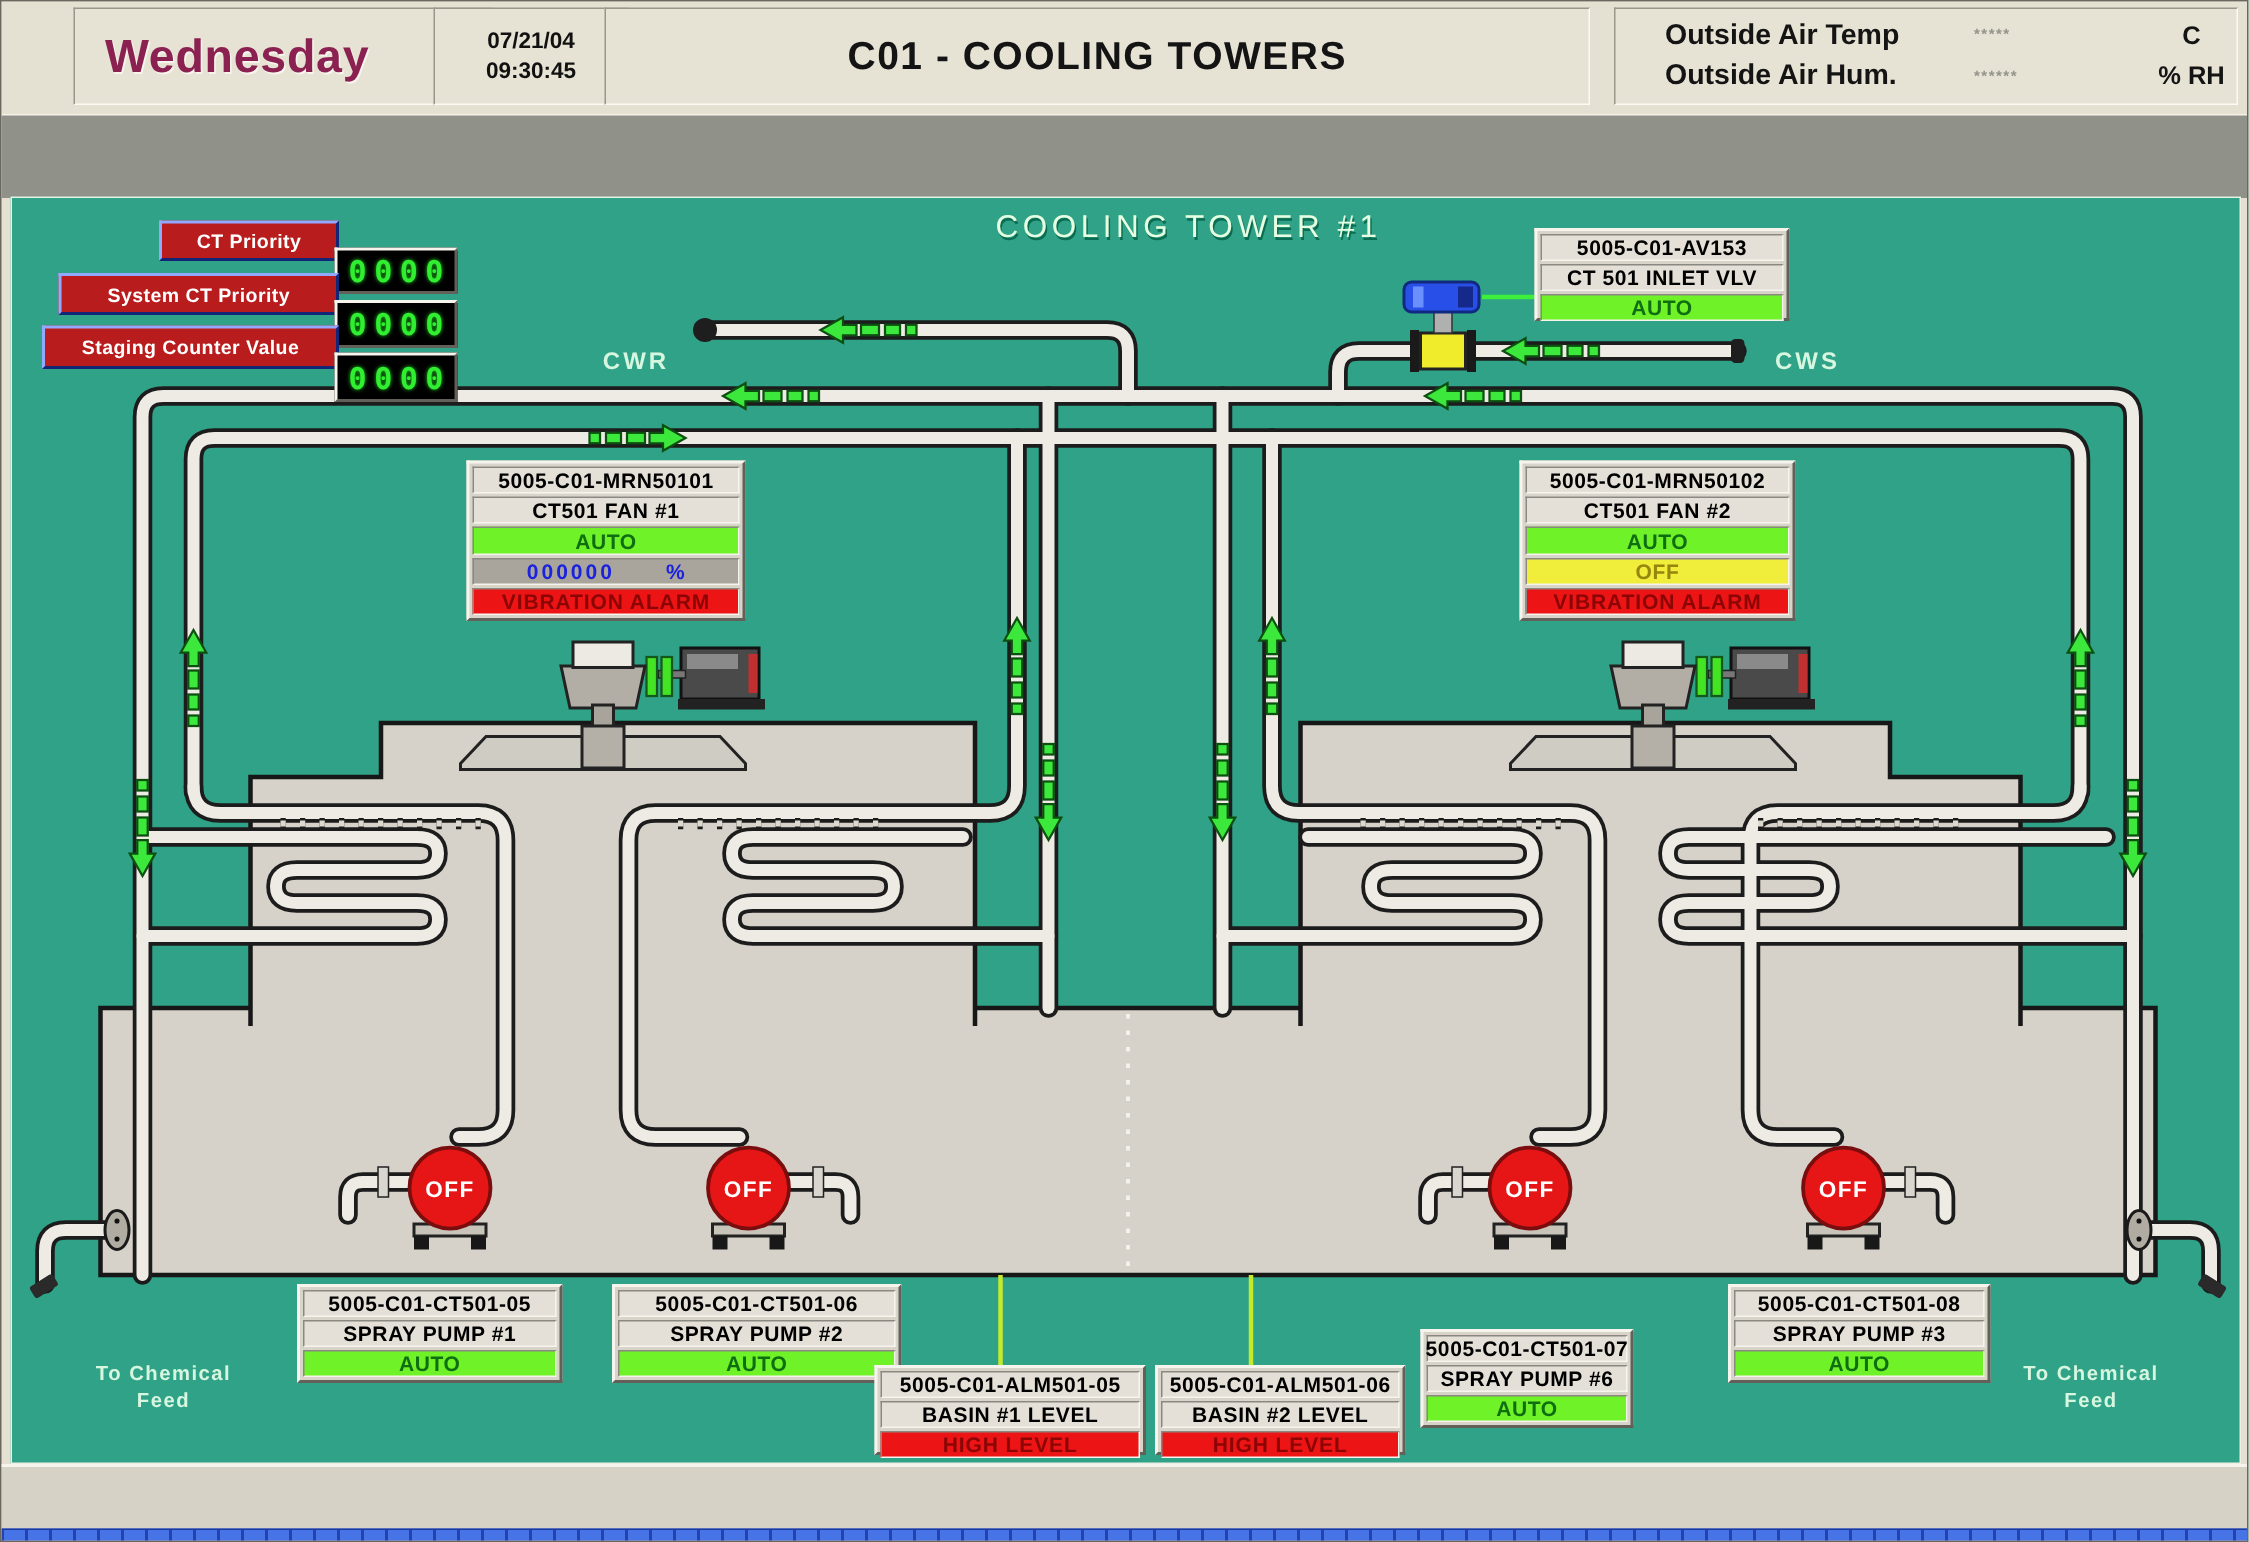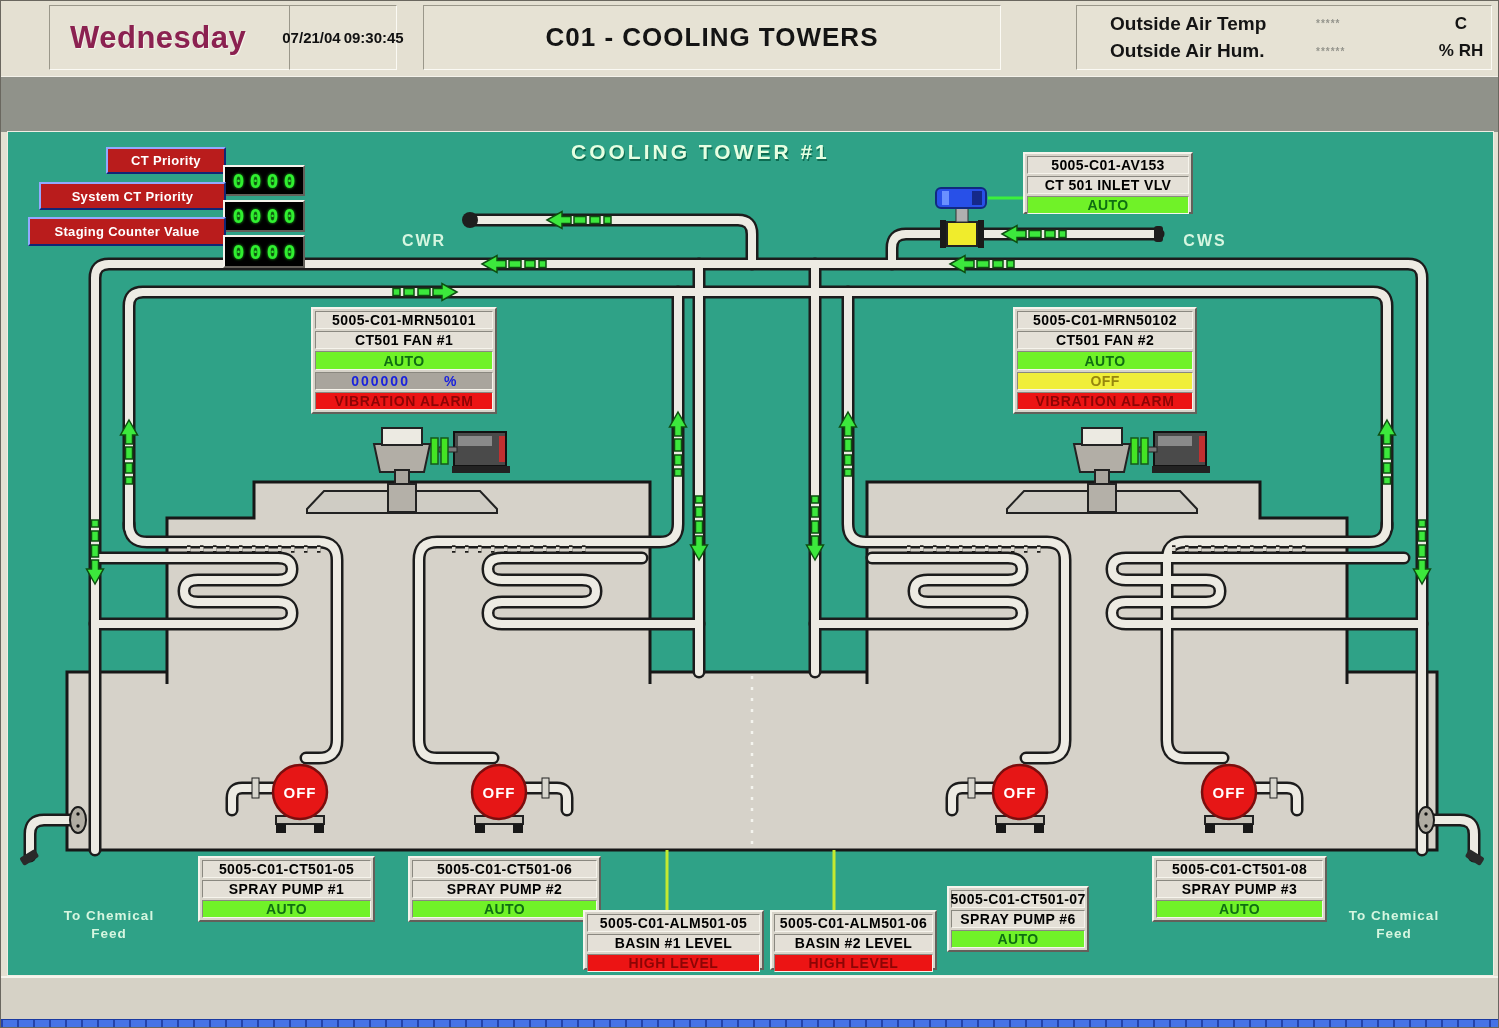--- a/index.html
+++ b/index.html
@@ -5,23 +5,23 @@
   html,body{margin:0;padding:0;background:#cfcabb;}
   #app{position:relative;width:1499px;height:1028px;overflow:hidden;
        font-family:"Liberation Sans",sans-serif;background:#e4e0d2;border:1px solid #6a675f;box-sizing:border-box;}
 
   
   .hdr{position:absolute;left:0;top:0;width:1499px;height:75px;background:#e4e0d2;}
   .panel{position:absolute;top:4px;height:65px;background:#e6e2d4;border:1px solid;
          border-color:#9a978a #fbfaf4 #fbfaf4 #9a978a;box-sizing:border-box;}
   .p-day{left:8px;width:280px;display:flex;align-items:center;padding-left:20px;margin-left:40px;}
   .p-day span{color:#8b2150;font-weight:bold;font-size:31px;letter-spacing:.5px;text-shadow:1px 1px 0 #f6f4ec;}
-  .p-dt{left:288px;width:108px;display:flex;flex-direction:row;justify-content:center;align-items:center;gap:3px;}
+  .p-dt{left:288px;width:130px;display:flex;flex-direction:column;justify-content:center;align-items:center;gap:3px;}
   .p-dt div{font-weight:bold;font-size:15px;color:#111;}
-  .p-title{left:422px;width:578px;display:flex;align-items:center;justify-content:center;}
+  .p-title{left:402px;width:657px;display:flex;align-items:center;justify-content:center;}
   .p-title span{font-weight:bold;font-size:26px;color:#141414;letter-spacing:1px;}
   .p-oa{left:1075px;width:416px;display:grid;grid-template-columns:225px 105px 80px;align-items:center;padding:4px 0 4px 14px;}
   .oa-lbl{font-weight:bold;font-size:19px;color:#141414;margin-left:19px;}
   .oa-val{font-weight:bold;font-size:10px;color:#94948c;letter-spacing:1px;}
   .oa-unit{font-weight:bold;font-size:17px;color:#141414;text-align:center;}
 
   
   .tabs{position:absolute;left:0;top:75px;width:1499px;height:55px;background:#90928a;border-top:1px solid #f4f2ea;}
   .tabbtn{position:absolute;top:86px;width:150px;height:36px;background:#dcd8cb;border:2px solid;
           border-color:#f8f7f0 #504e46 #504e46 #f8f7f0;display:flex;align-items:center;justify-content:center;
@@ -53,22 +53,22 @@
 
   
   .ctr-label{position:absolute;background:#b91c1c;color:#fff;font-weight:bold;font-size:13px;display:flex;
        align-items:center;justify-content:center;border:2px solid;border-color:#93a9ff #122675 #122675 #93a9ff;
        box-sizing:border-box;z-index:6;letter-spacing:.3px;}
   .ctr-value{position:absolute;background:#000;color:#30ef30;font-family:"DejaVu Sans Mono",monospace;
        font-weight:bold;font-size:20px;letter-spacing:5px;display:flex;align-items:center;justify-content:center;
        border:2px solid;border-color:#f6f4ec #63605a #63605a #f6f4ec;box-sizing:border-box;z-index:6;
        text-shadow:0 0 3px #2c2;padding-left:5px;margin-top:20px;}
 
-  .screen-title{position:absolute;left:570px;top:139px;width:350px;text-align:left;z-index:6;
-       font-weight:bold;font-size:21px;letter-spacing:3px;color:#e6ffe2;text-shadow:1px 2px 0 #0c6c52;}
+  .screen-title{position:absolute;left:570px;top:139px;width:350px;text-align:right;z-index:6;
+       font-weight:normal;font-size:21px;letter-spacing:3px;color:#e6ffe2;text-shadow:1px 2px 0 #0c6c52;}
 
   
   .toolbar{position:absolute;left:0;top:975px;width:1499px;height:43px;background:#d6d2c6;border-top:2px solid #f6f4ec;}
   .strip{position:absolute;left:0;top:1018px;width:1499px;height:10px;background:#4673e6;
       background-image:repeating-linear-gradient(90deg,rgba(15,35,130,.6) 0 2px,transparent 2px 16px);
       border-top:1px solid #1a3aa0;}
 </style>
 </head>
 <body>
 

